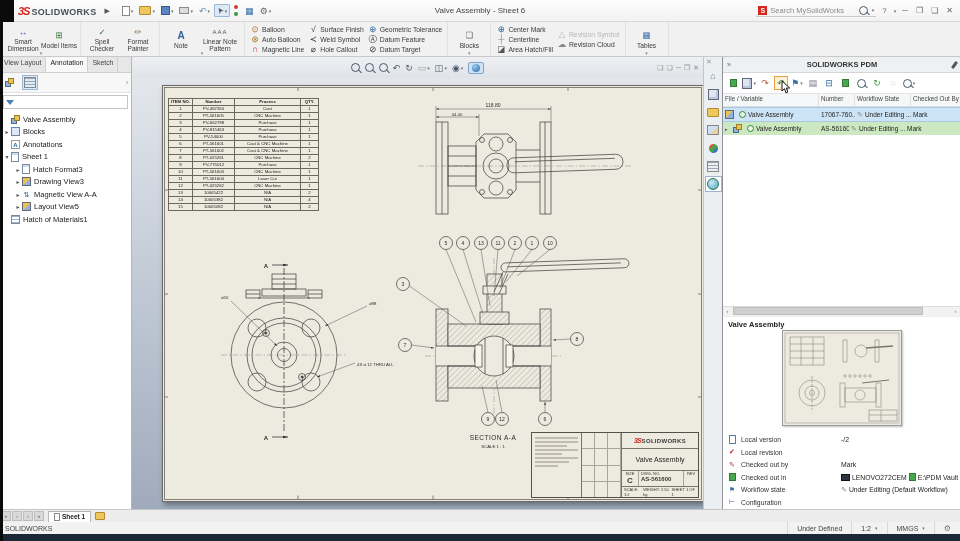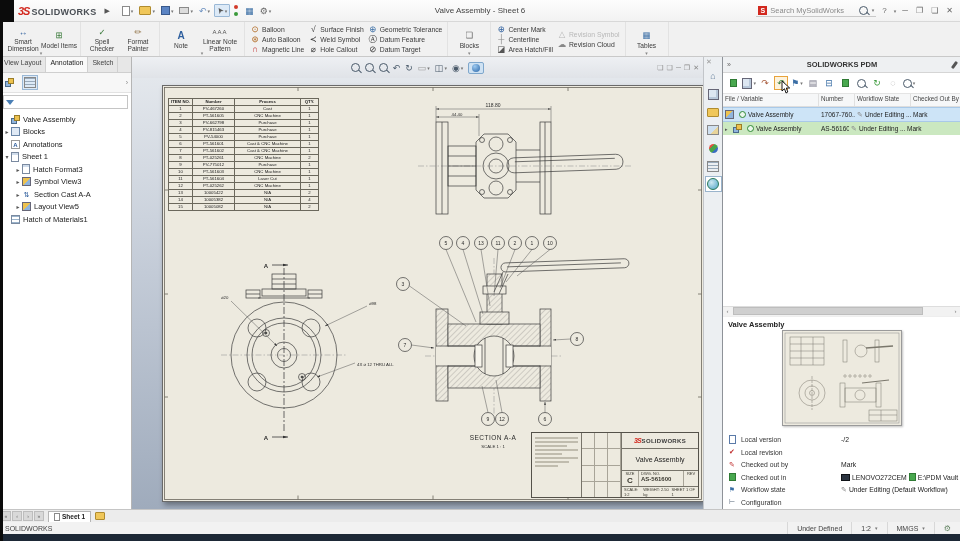--- a/index.html
+++ b/index.html
@@ -417,26 +417,26 @@
                 <span>Sheet 1</span>
               </div>
             <div class="trow d1">
                 <span class="arr">▸</span>
                 <span class="ti ti-sheet"></span>
                 <span>Hatch Format3</span>
               </div>
             <div class="trow d1">
                 <span class="arr">▸</span>
                 <span class="ti ti-dv"></span>
-                <span>Symbol View3</span>
+                <span>Drawing View3</span>
               </div>
             <div class="trow d1">
                 <span class="arr">▸</span>
                 <span class="ti ti-sv">⇅</span>
-                <span>Section Cast A-A</span>
+                <span>Magnetic View A-A</span>
               </div>
             <div class="trow d1">
                 <span class="arr">▸</span>
                 <span class="ti ti-dv"></span>
                 <span>Layout View5</span>
               </div>
             <div class="trow d0">
                 <span class="arr"></span>
                 <span class="ti ti-bom"></span>
                 <span>Hatch of Materials1</span>

